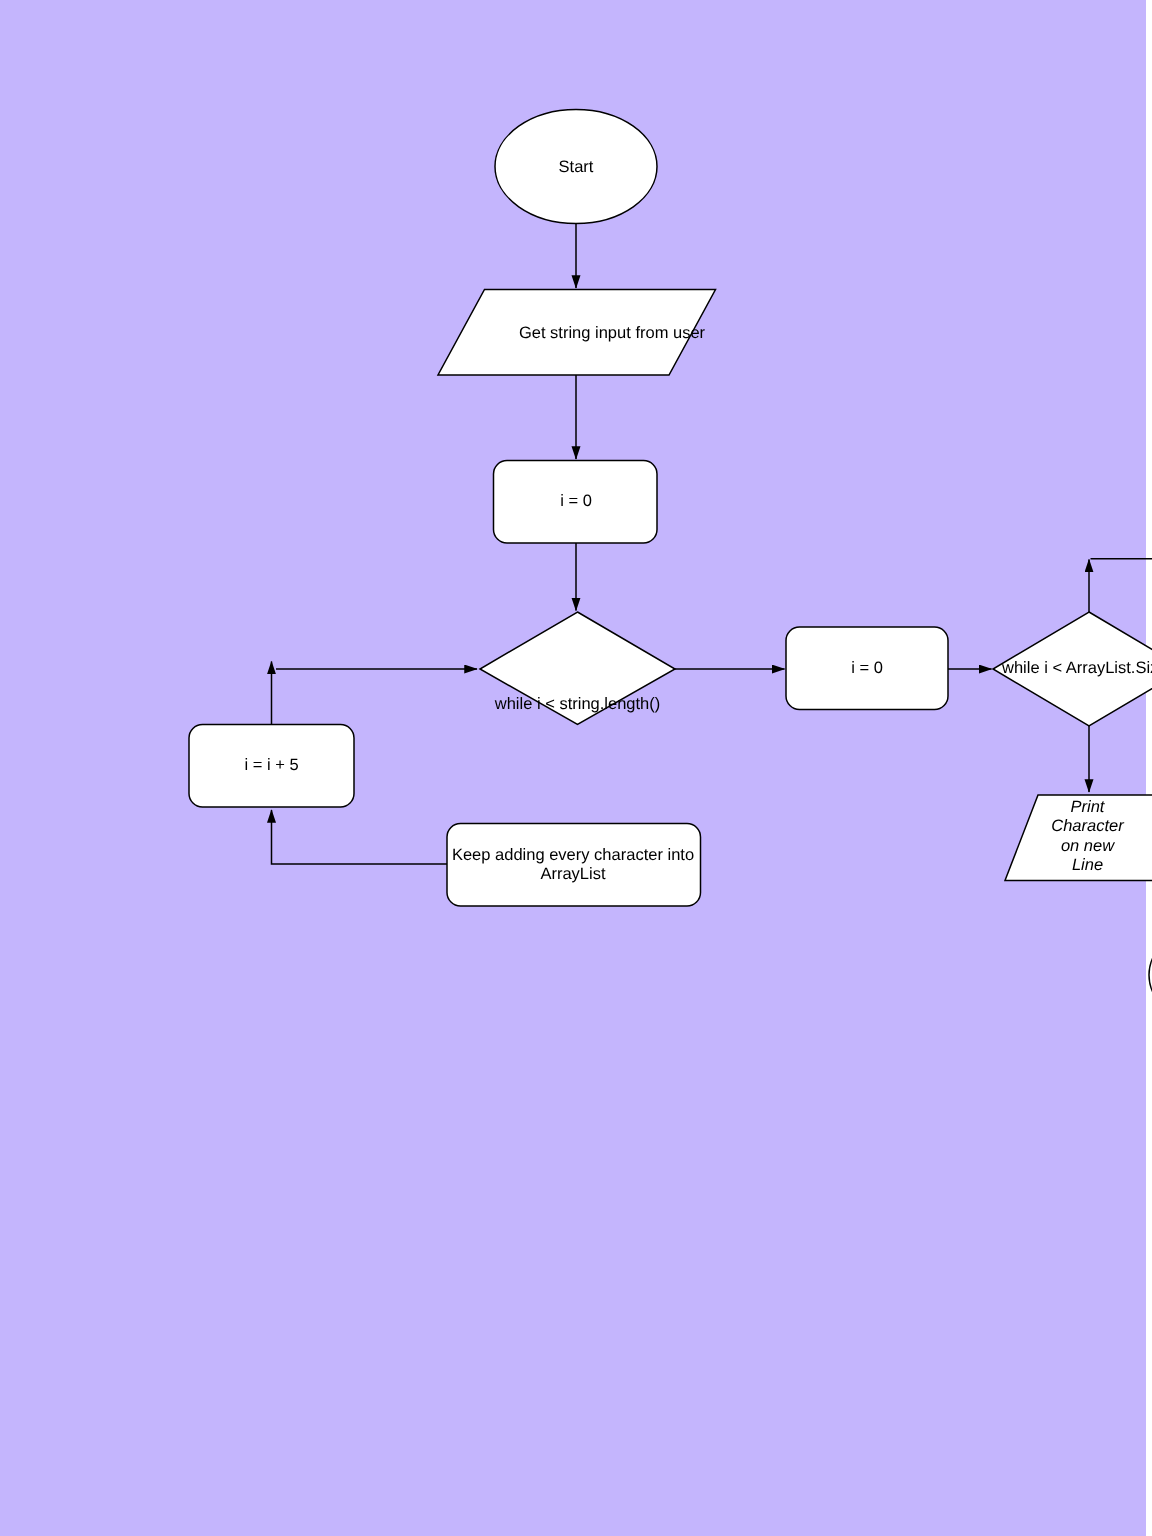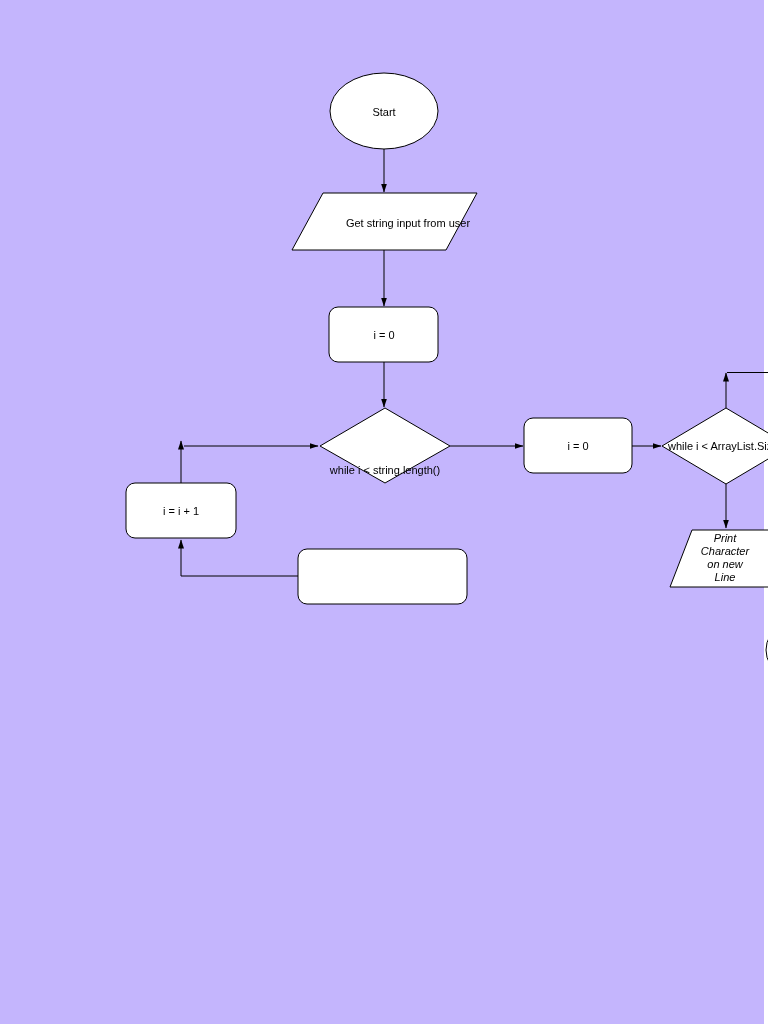--- a/index.html
+++ b/index.html
@@ -73,17 +73,19 @@
     <polygon points="692,530 800,530 778,587 670,587" fill="#ffffff" stroke="#000000" stroke-width="1"></polygon>
     <ellipse cx="820" cy="650" rx="54" ry="38" fill="#ffffff" stroke="#000000" stroke-width="1"></ellipse>
   </svg>
 
   <div class="node-label" style="left:384px; top:112px;">Start</div>
   <div class="node-label" style="left:384px; top:223px;margin-left:24px;">Get string input from user</div>
   <div class="node-label" style="left:384px; top:335px;">i = 0</div>
   <div class="node-label" style="left:385px; top:470px;">while i &lt; string.length()</div>
   <div class="node-label" style="left:578px; top:446px;">i = 0</div>
   <div class="node-label left-anchored" style="left:668px; top:446px;">while i &lt; ArrayList.Siz</div>
-  <div class="node-label" style="left:181px; top:511px;">i = i + 1</div>
+  <div class="node-label" style="left:181px; top:511px;">i = i + 5</div>
+  <div class="node-label" style="left:382px; top:577px;">Keep adding every character into
+ArrayList</div>
   <div class="node-label" style="left:725px; top:558px;font-style:italic;">Print Character
 on new Line</div>
 
 </div>
 
 </body></html>

